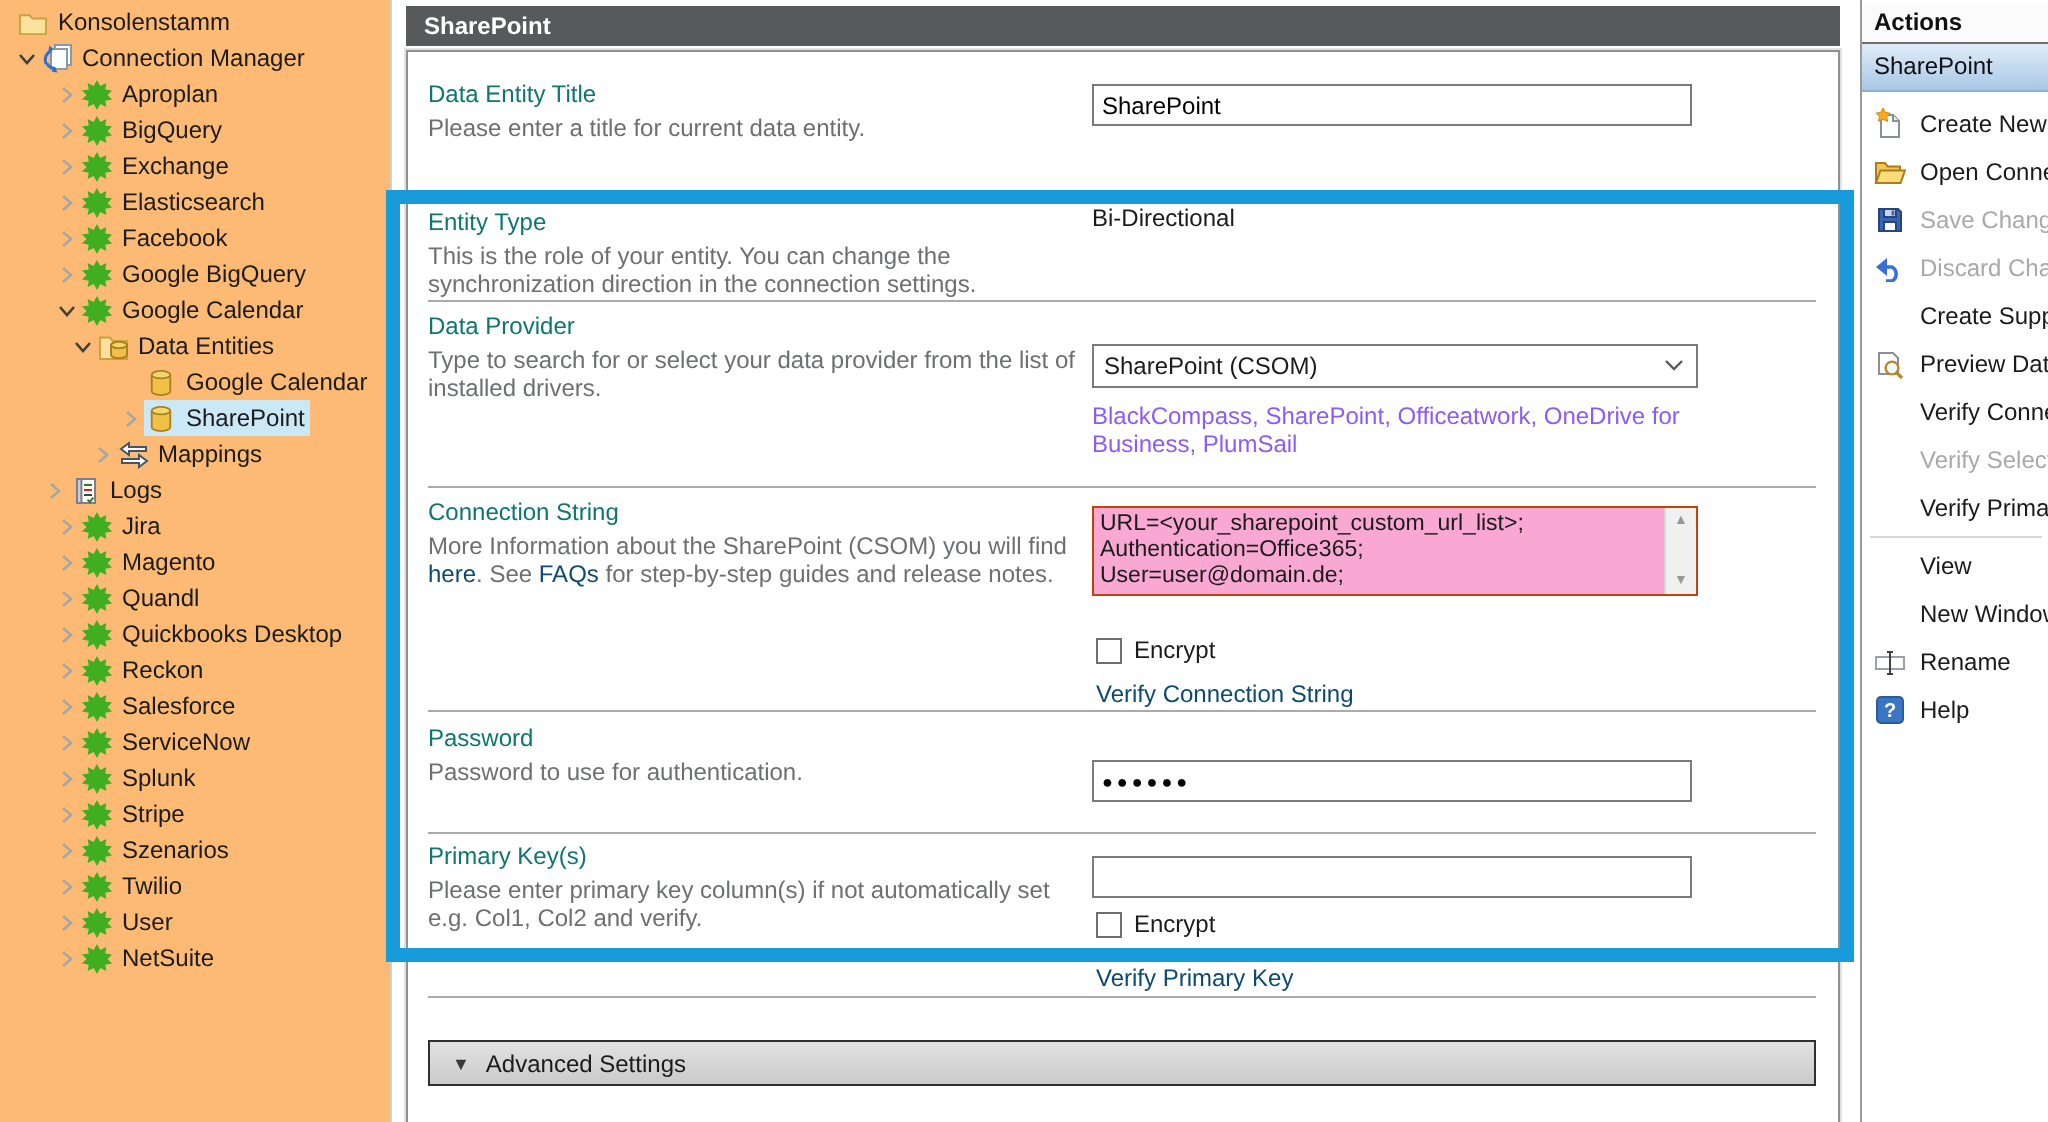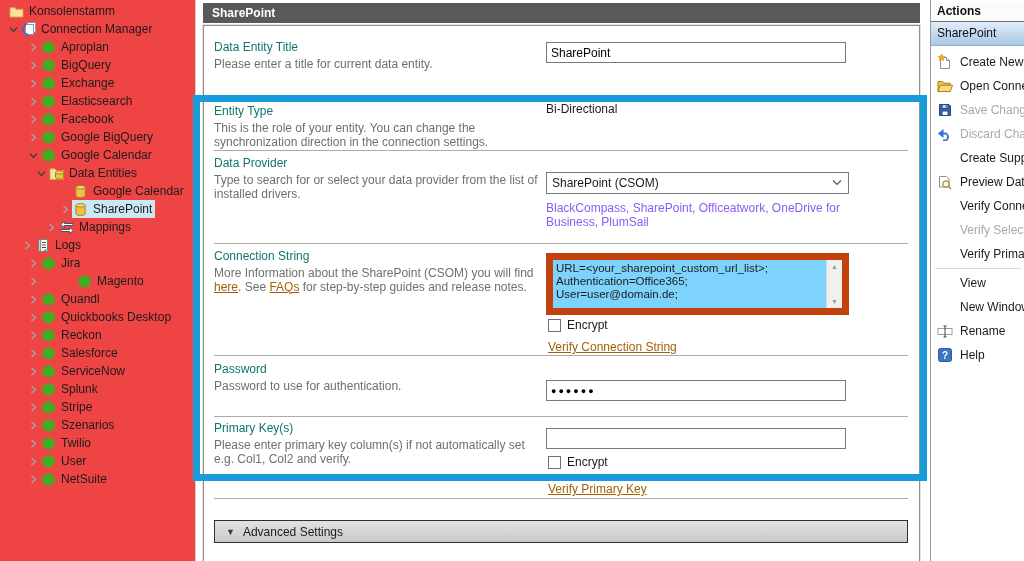--- a/index.html
+++ b/index.html
@@ -1,47 +1,47 @@
 <!DOCTYPE html>
 <html><head>
 <meta charset="utf-8">
 <style>
   html,body{margin:0;padding:0}
   body{width:1024px;height:561px;overflow:hidden;background:#fff;position:relative;
        font-family:"Liberation Sans",sans-serif;-webkit-font-smoothing:antialiased}
 
   
   .tree-panel{position:absolute;left:0;top:0;width:196px;height:561px;box-sizing:border-box;
-              border-right:1px solid #cfcfcf;padding-top:2px;overflow:hidden;background:#ef4444}
+              border-right:1px solid #cfcfcf;padding-top:2px;overflow:hidden;background:#fdba74}
   .tree-row{height:18px;display:flex;align-items:center;white-space:nowrap;cursor:default}
   .arrow{width:14px;height:14px;flex:0 0 14px;display:inline-flex;align-items:center;justify-content:center}
   .hl{display:inline-flex;align-items:center;height:18px;padding-right:3px}
   .hl.sel{background:#cbe8f6}
   .ticon{width:17px;height:16px;display:inline-flex;align-items:center;justify-content:center;margin-right:4px}
   .tlabel{font-size:12px;color:#1b1b1b}
 
   
   .main-header{position:absolute;left:203px;top:3px;width:717px;height:20px;box-sizing:border-box;
                background:#58595b;color:#fff;font-weight:bold;font-size:12px;line-height:20px;padding-left:9px}
   .form{position:absolute;left:203px;top:25px;width:717px;height:540px;box-sizing:border-box;background:#fff;
         border:1px solid #8f9092;outline:1px solid #e2e2e2}
   .sec{position:absolute;left:10px;width:334px}
   .lbl{font-size:12px;font-weight:normal;color:#0f766e}
   .desc{font-size:12px;color:#6e6f71;line-height:13.5px;margin-top:4px}
-  .desc a,.vlink{color:#a16207;text-decoration:underline;cursor:pointer}
+  .desc a,.vlink{color:#0c4a6e;cursor:pointer}
   .val{position:absolute;left:342px;font-size:12px;color:#1b1b1b}
   .txt{position:absolute;left:342px;width:300px;height:21px;box-sizing:border-box;border:1px solid #7a7a7a;
        font-family:inherit;font-size:12px;padding:1px 4px;background:#fff}
   .pw{font-size:9px;letter-spacing:2px;font-weight:bold}
   .select{position:absolute;left:342px;width:303px;height:22px;box-sizing:border-box;border:1px solid #7a7a7a;
           background:#fff;font-size:12px;color:#1b1b1b;display:flex;align-items:center;padding-left:5px;cursor:default}
   .chev{margin-left:auto;margin-right:6px;display:inline-flex}
   .hint{position:absolute;left:342px;width:312px;font-size:12px;color:#8b5cf6;line-height:13.5px}
   .hsep{position:absolute;left:10px;width:694px;border-top:1px solid #ababab}
-  .ta{position:absolute;left:342px;width:303px;height:62px;box-sizing:border-box;border:7px solid #c2410c;background:#7dd3fc}
+  .ta{position:absolute;left:342px;width:303px;height:45px;box-sizing:border-box;border:1px solid #c2410c;background:#f9a8d4}
   .ta-text{position:absolute;left:0;top:0;right:17px;bottom:0;padding:2px 3px;overflow:hidden;
            font-size:11.5px;line-height:13px;white-space:pre-wrap;color:#1b1b1b}
   .sb{position:absolute;right:0;top:0;bottom:0;width:16px;background:#f0f0f0;border-left:1px solid #d8d8d8;
       display:flex;flex-direction:column;justify-content:space-between;align-items:center;
       font-size:7px;color:#989898;padding:3px 0;box-sizing:border-box}
   .chk{position:absolute;left:344px;display:flex;align-items:center;gap:6px;font-size:12px;color:#1b1b1b;cursor:default}
   .box{width:13px;height:13px;box-sizing:border-box;border:1px solid #707070;background:#fff;display:inline-block}
   .vlink{position:absolute;left:344px;font-size:12px}
   .adv{position:absolute;left:10px;top:494px;width:694px;height:23px;box-sizing:border-box;cursor:default;
        background:linear-gradient(#e2e2e2,#cacaca);border:1px solid #303030;display:flex;align-items:center;
@@ -293,21 +293,21 @@
       </span>
       <span class="hl">
         <span class="ticon">
           <svg width="15" height="15" viewBox="0 0 16 16">
             <path d="M8 0 9.8 3.2 13 1.6 12.4 5 16 5.6 13.6 8 16 10.4 12.4 11 13 14.4 9.8 12.8 8 16 6.2 12.8 3 14.4 3.6 11 0 10.4 2.4 8 0 5.6 3.6 5 3 1.6 6.2 3.2Z" fill="#3fae21"></path>
           </svg>
         </span>
         <span class="tlabel">Jira</span>
       </span>
     </div>
-    <div class="tree-row" style="padding-left: 26px; gap: 36px;">
+    <div class="tree-row" style="padding-left: 26px;">
       <span class="arrow">
         <svg width="9" height="9" viewBox="0 0 9 9">
           <path d="M2.5 1 6.5 4.5 2.5 8" fill="none" stroke="#a6a6a6" stroke-width="1.3"></path>
         </svg>
       </span>
       <span class="hl">
         <span class="ticon">
           <svg width="15" height="15" viewBox="0 0 16 16">
             <path d="M8 0 9.8 3.2 13 1.6 12.4 5 16 5.6 13.6 8 16 10.4 12.4 11 13 14.4 9.8 12.8 8 16 6.2 12.8 3 14.4 3.6 11 0 10.4 2.4 8 0 5.6 3.6 5 3 1.6 6.2 3.2Z" fill="#3fae21"></path>
           </svg>

